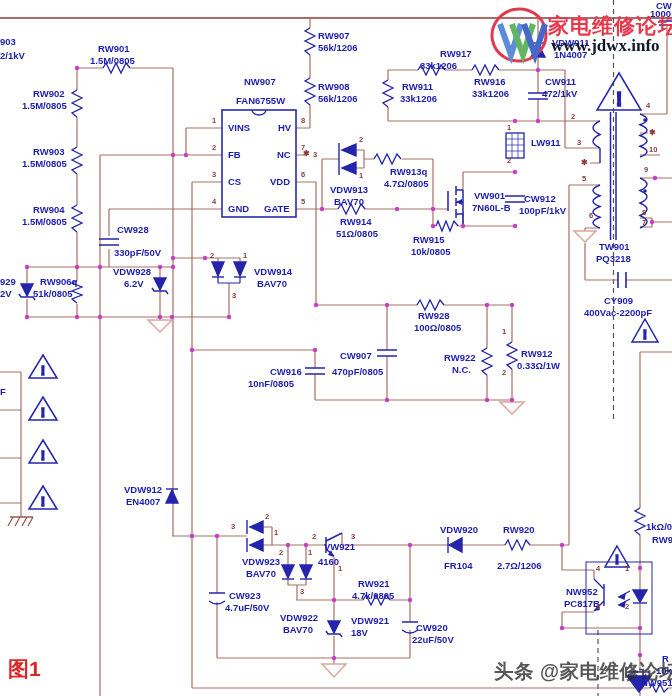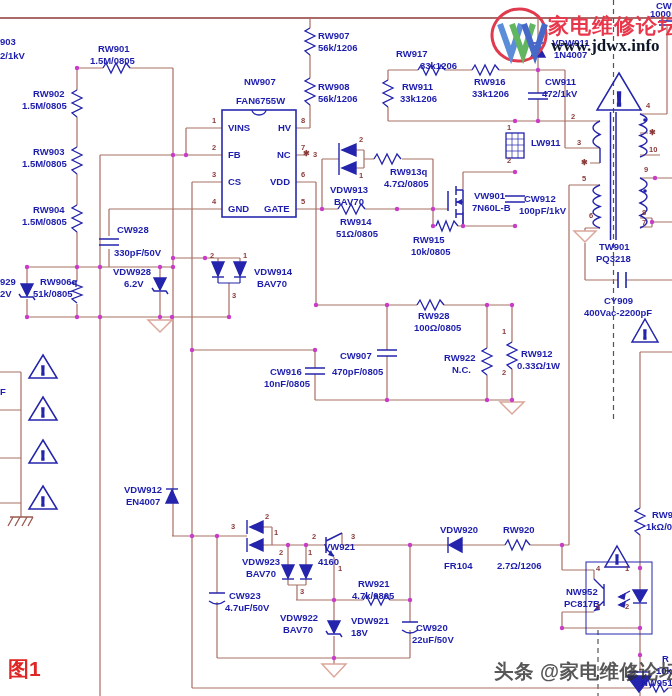--- a/index.html
+++ b/index.html
@@ -285,21 +285,21 @@
   <i class="d" style="left:212px;top:198px">4</i>
   <i class="d" style="left:301px;top:117px">8</i>
   <i class="d" style="left:301px;top:144px">7</i>
   <i class="d" style="left:301px;top:171px">6</i>
   <i class="d" style="left:301px;top:198px">5</i>
   <i class="star" style="left:303px;top:149px">✱</i>
   <i class="l" style="left:318px;top:30px">RW907</i>
   <i class="l" style="left:318px;top:42px">56k/1206</i>
   <i class="l" style="left:318px;top:81px">RW908</i>
   <i class="l" style="left:318px;top:93px">56k/1206</i>
-  <i class="l" style="left:396px;top:48px">RW917</i>
+  <i class="l" style="left:440px;top:48px">RW917</i>
   <i class="l" style="left:420px;top:60px">33k1206</i>
   <i class="l" style="left:402px;top:81px">RW911</i>
   <i class="l" style="left:400px;top:93px">33k1206</i>
   <i class="l" style="left:474px;top:76px">RW916</i>
   <i class="l" style="left:472px;top:88px">33k1206</i>
   <i class="l" style="left:552px;top:37px">VDW911</i>
   <i class="l" style="left:554px;top:49px">1N4007</i>
   <i class="l" style="left:545px;top:76px">CW911</i>
   <i class="l" style="left:542px;top:88px">472/1kV</i>
   <i class="l" style="left:531px;top:137px">LW911</i>
@@ -329,21 +329,21 @@
   <i class="l" style="left:0px;top:276px">929</i>
   <i class="l" style="left:0px;top:288px">2V</i>
   <i class="l" style="left:254px;top:266px">VDW914</i>
   <i class="l" style="left:257px;top:278px">BAV70</i>
   <i class="d" style="left:210px;top:252px">2</i>
   <i class="d" style="left:243px;top:252px">1</i>
   <i class="d" style="left:232px;top:292px">3</i>
   <i class="l" style="left:124px;top:484px">VDW912</i>
   <i class="l" style="left:126px;top:496px">EN4007</i>
   <i class="l" style="left:270px;top:366px">CW916</i>
-  <i class="l" style="left:264px;top:378px">10nF/0805</i>
+  <i class="l" style="left:248px;top:378px">10nF/0805</i>
   <i class="l" style="left:340px;top:350px">CW907</i>
   <i class="l" style="left:332px;top:366px">470pF/0805</i>
   <i class="l" style="left:418px;top:310px">RW928</i>
   <i class="l" style="left:414px;top:322px">100Ω/0805</i>
   <i class="l" style="left:444px;top:352px">RW922</i>
   <i class="l" style="left:452px;top:364px">N.C.</i>
   <i class="l" style="left:521px;top:348px">RW912</i>
   <i class="l" style="left:517px;top:360px">0.33Ω/1W</i>
   <i class="d" style="left:502px;top:328px">1</i>
   <i class="d" style="left:502px;top:369px">2</i>
@@ -389,21 +389,21 @@
   <i class="l" style="left:440px;top:524px">VDW920</i>
   <i class="l" style="left:444px;top:560px">FR104</i>
   <i class="l" style="left:503px;top:524px">RW920</i>
   <i class="l" style="left:497px;top:560px">2.7Ω/1206</i>
   <i class="l" style="left:566px;top:586px">NW952</i>
   <i class="l" style="left:564px;top:598px">PC817B</i>
   <i class="d" style="left:596px;top:565px">4</i>
   <i class="d" style="left:596px;top:603px">3</i>
   <i class="d" style="left:625px;top:565px">1</i>
   <i class="d" style="left:625px;top:603px">2</i>
-  <i class="l" style="left:652px;top:509px">RW9</i>
+  <i class="l" style="left:652px;top:534px">RW9</i>
   <i class="l" style="left:646px;top:521px">1kΩ/08</i>
   <i class="l" style="left:662px;top:653px">R</i>
   <i class="l" style="left:656px;top:665px">10k</i>
   <i class="l" style="left:641px;top:677px">NW951</i>
   <i class="l" style="left:656px;top:0px">CW9</i>
   <i class="l" style="left:650px;top:8px">1000p</i>
 
   <i class="wmr" style="left:548px;top:12px">家电维修论坛</i>
   <i class="wmb" style="left:551px;top:36px">www.jdwx.info</i>
   <i class="wmg" style="left:494px;top:658px">头条 @家电维修论坛</i>

